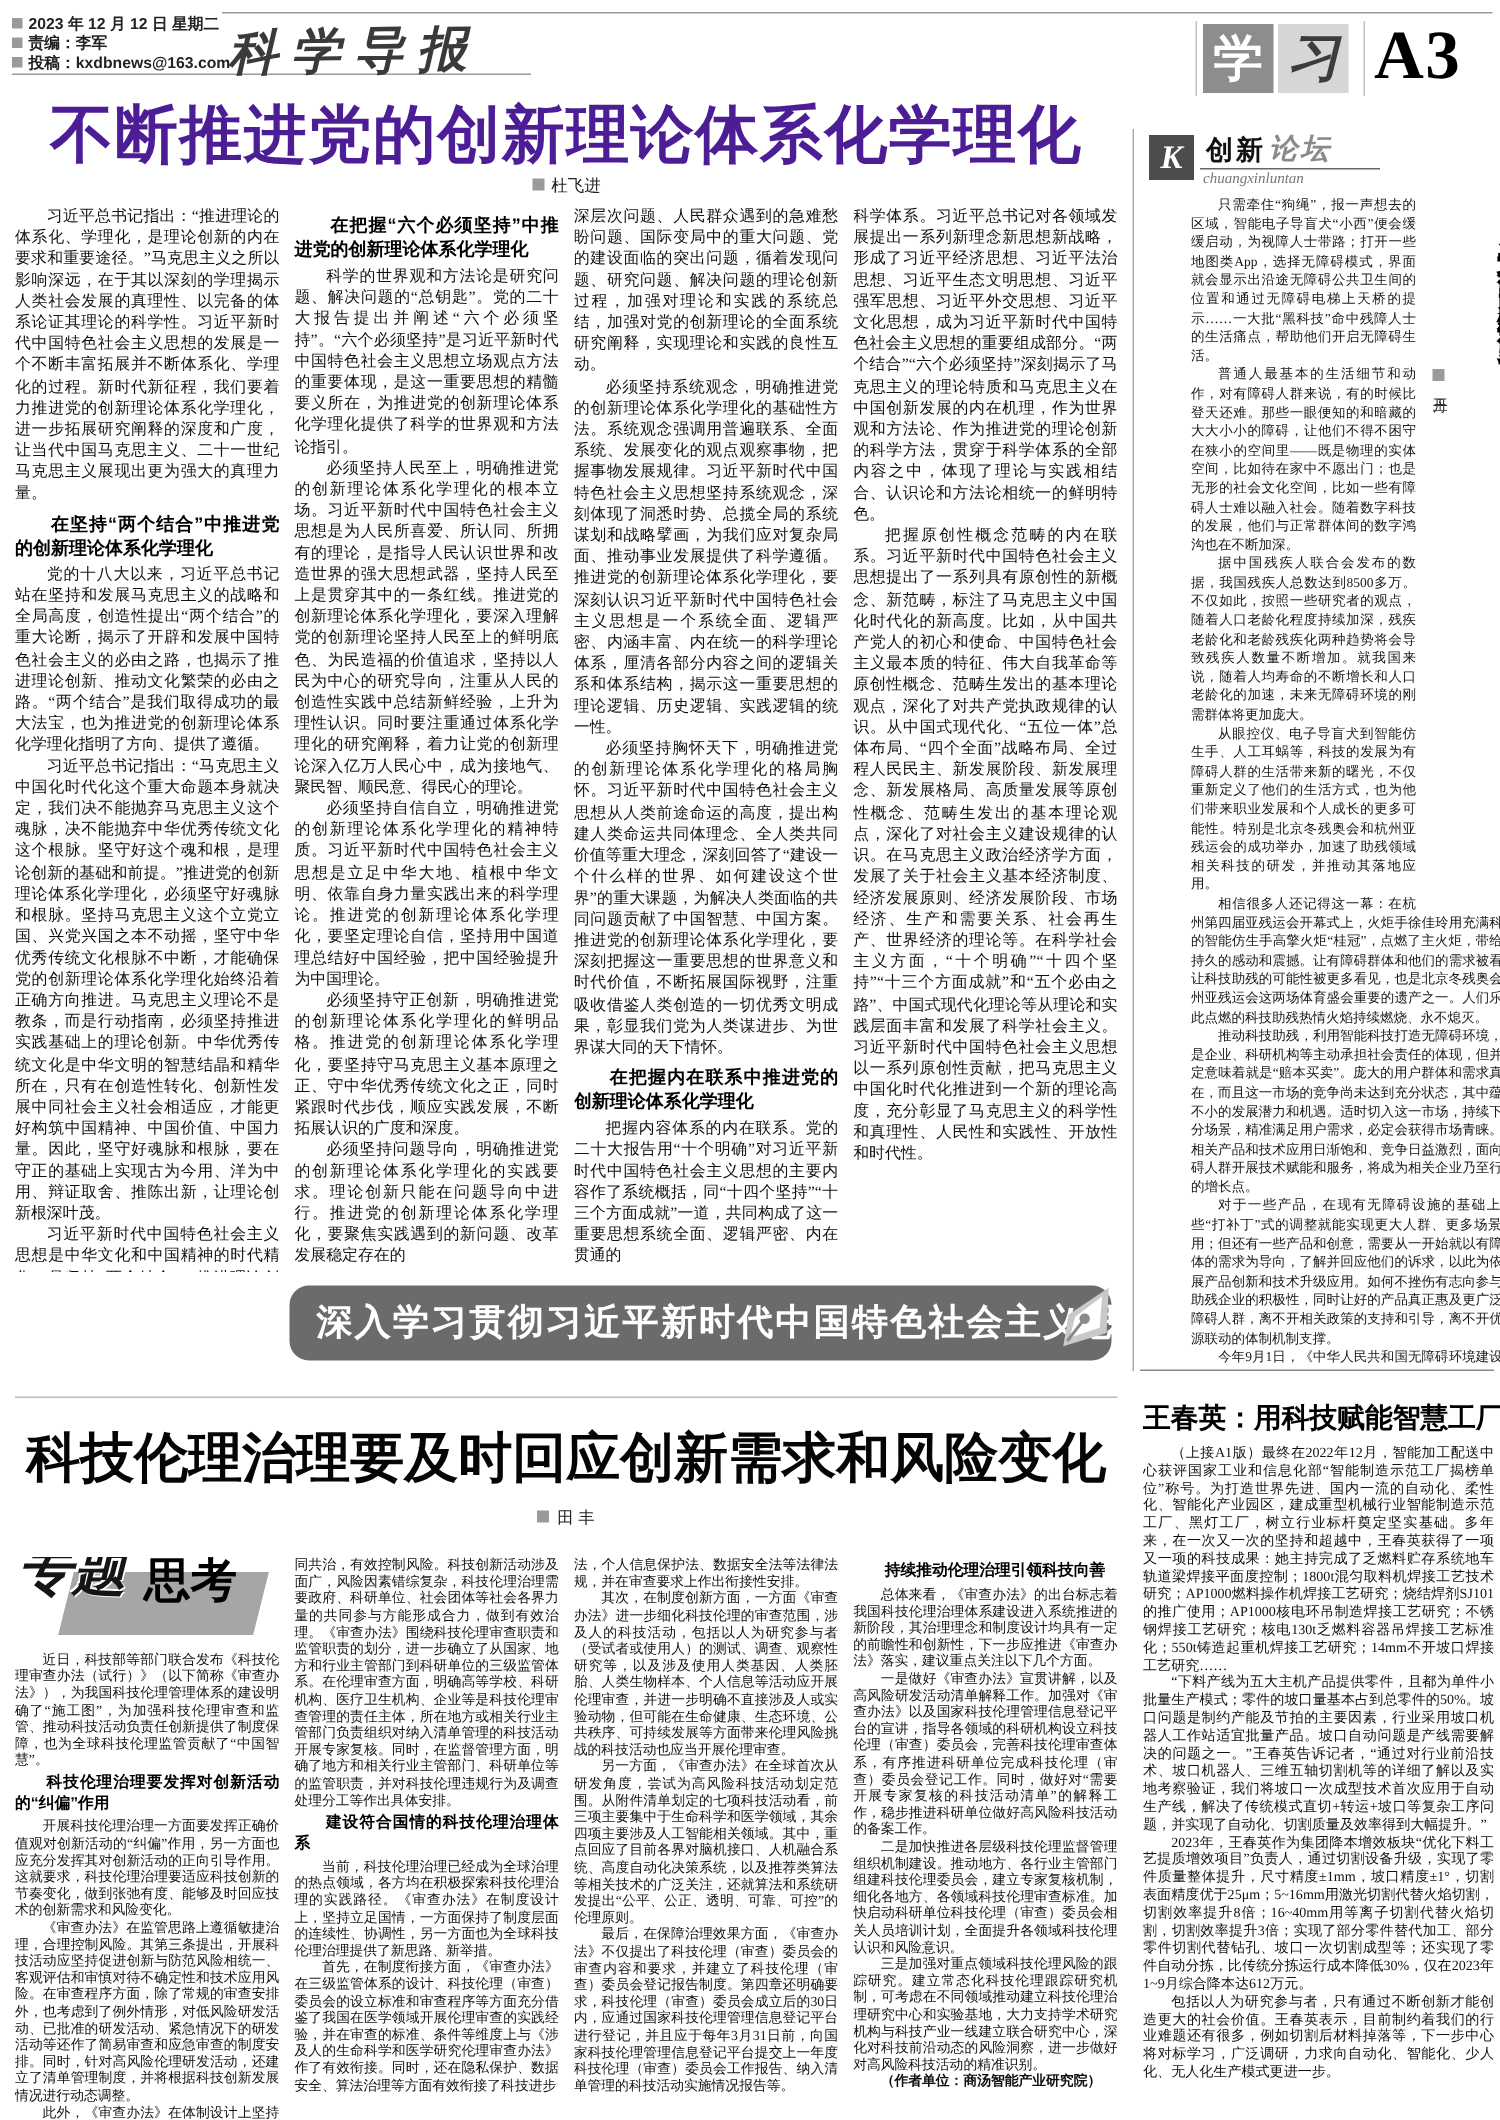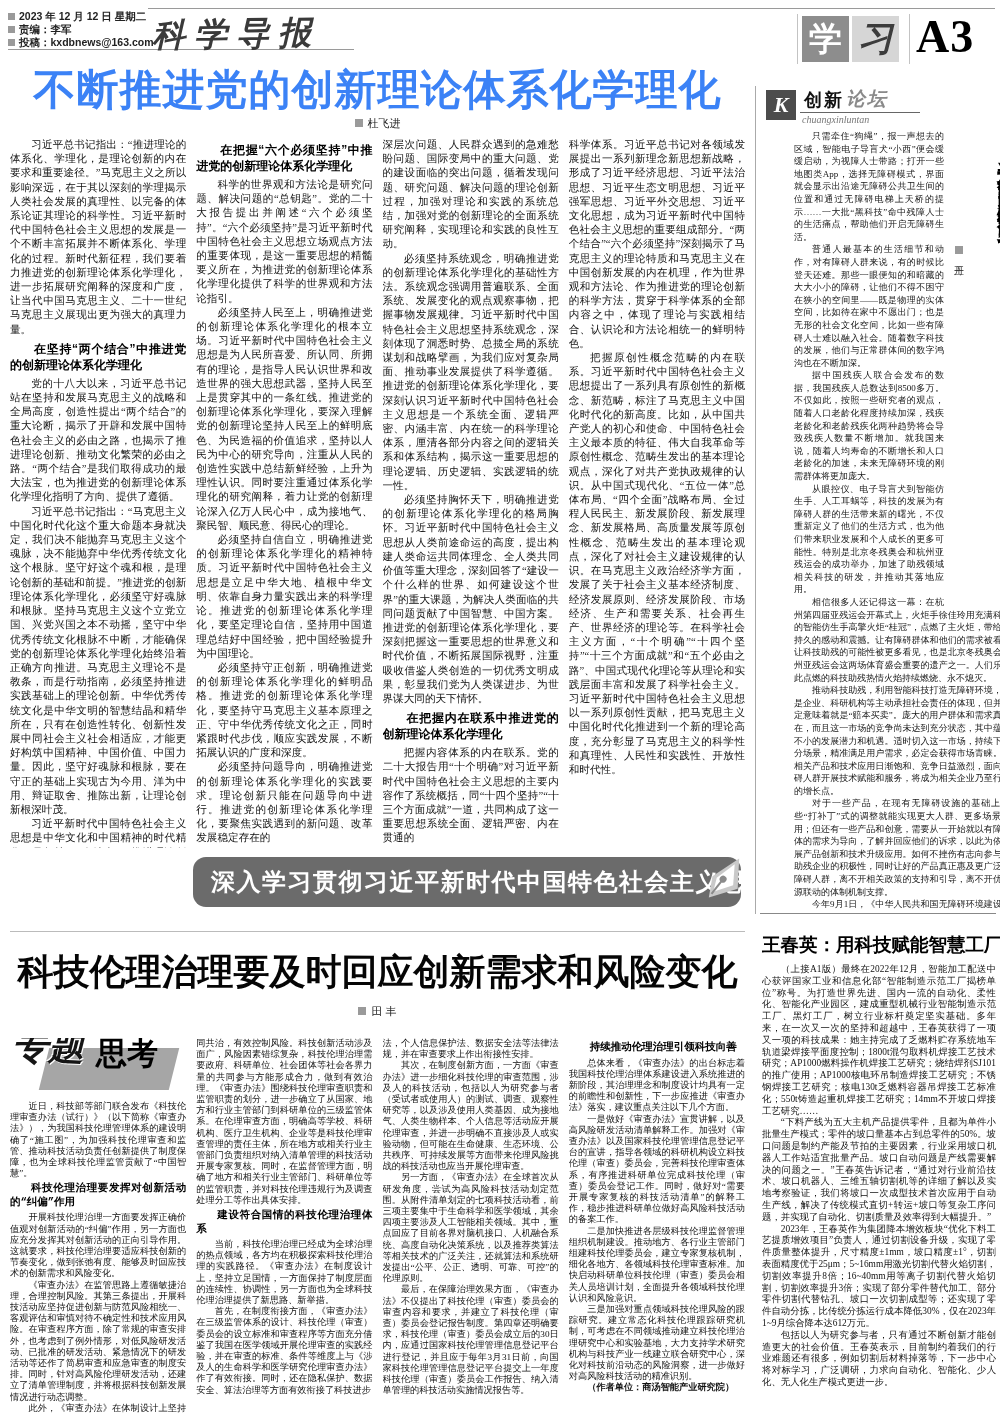--- a/index.html
+++ b/index.html
@@ -19,21 +19,21 @@
   .study-box{position:absolute;top:16px;width:47px;height:46px;text-align:center;line-height:46px;}
   .study-1{left:802px;background:#8d8d8d;color:#fff;font-weight:bold;font-size:33px;}
   .study-2{left:852px;background:#d6d6d6;color:#3c3c3c;font-weight:bold;font-style:italic;font-size:35px;
            font-family:"Liberation Serif","DejaVu Serif",serif;}
   .pageno{position:absolute;left:916px;top:10px;font-family:"Liberation Serif","DejaVu Serif",serif;
           font-weight:bold;font-size:46px;color:#000;letter-spacing:1px;}
 
   
   .main-headline{position:absolute;left:10px;top:62px;width:735px;text-align:center;
                  font-family:"Liberation Sans","DejaVu Sans",sans-serif;font-weight:900;
-                 font-size:42px;letter-spacing:1px;color:#3b82f6;white-space:nowrap;}
+                 font-size:42px;letter-spacing:1px;color:#4c1d95;white-space:nowrap;}
   .byline{position:absolute;font-family:"Liberation Sans","DejaVu Sans",sans-serif;
           font-size:11px;font-weight:normal;color:#222;}
   .byline .sq{display:inline-block;width:8px;height:8px;background:#9a9a9a;margin-right:5px;}
   .main-byline{left:10px;top:116px;width:735px;text-align:center;}
   .main-cols{position:absolute;left:10px;top:138px;width:735px;height:710px;display:flex;gap:10px;}
   .mcol{flex:1;overflow:hidden;font-size:10.6px;line-height:14.2px;text-align:justify;}
   .para{text-indent:2em;margin:0;}
   .cont{text-indent:0;}
   .mcol .subhead{font-family:"Liberation Sans","DejaVu Sans",sans-serif;font-weight:bold;
                  font-size:12px;line-height:16px;margin:4px 0;color:#000;}
@@ -76,21 +76,21 @@
   .factory-body{position:absolute;left:762px;top:964px;width:234px;height:449px;overflow:hidden;
                 font-size:9.4px;line-height:11.8px;text-align:justify;}
 
   
   .ethics-headline{position:absolute;left:10px;top:948px;width:735px;text-align:center;
                    font-family:"Liberation Sans","DejaVu Sans",sans-serif;font-weight:900;
                    font-size:36px;color:#050505;white-space:nowrap;}
   .ethics-byline{left:10px;top:1004px;width:735px;text-align:center;}
   .ethics-cols{position:absolute;left:10px;top:1038px;width:735px;height:375px;display:flex;gap:10px;}
   .ecol{flex:1;overflow:hidden;font-size:9.2px;line-height:11.2px;text-align:justify;}
-  .ecol .subhead{font-family:Liberation Mono, monospace;font-weight:bold;
+  .ecol .subhead{font-family:Liberation Sans, sans-serif;font-weight:bold;
                  font-size:10.5px;line-height:13.5px;margin:3px 0;color:#000;}
   .topic-logo{position:relative;width:172px;height:58px;margin-bottom:5px;}
   .topic-shadow{position:absolute;left:34px;top:10px;width:130px;height:42px;background:#a6a6a6;
                 transform:skewX(-14deg);}
   .topic-t1{position:absolute;left:2px;top:4px;font-style:italic;font-weight:900;font-size:36px;
             color:#151515;text-shadow:1px 1px 0 #fff,-1px -1px 0 #fff;}
   .topic-t2{position:absolute;left:86px;top:10px;font-family:"Liberation Sans","DejaVu Sans",sans-serif;
             font-weight:900;font-size:31px;color:#000;}
 </style>
 </head>
@@ -213,21 +213,21 @@
         </div>
     </div>
     <div class="ecol">
         <div class="para cont">同共治，有效控制风险。科技创新活动涉及面广，风险因素错综复杂，科技伦理治理需要政府、科研单位、社会团体等社会各界力量的共同参与方能形成合力，做到有效治理。《审查办法》围绕科技伦理审查职责和监管职责的划分，进一步确立了从国家、地方和行业主管部门到科研单位的三级监管体系。在伦理审查方面，明确高等学校、科研机构、医疗卫生机构、企业等是科技伦理审查管理的责任主体，所在地方或相关行业主管部门负责组织对纳入清单管理的科技活动开展专家复核。同时，在监督管理方面，明确了地方和相关行业主管部门、科研单位等的监管职责，并对科技伦理违规行为及调查处理分工等作出具体安排。</div>
         <div class="para subhead">建设符合国情的科技伦理治理体系</div>
         <div class="para">当前，科技伦理治理已经成为全球治理的热点领域，各方均在积极探索科技伦理治理的实践路径。《审查办法》在制度设计上，坚持立足国情，一方面保持了制度层面的连续性、协调性，另一方面也为全球科技伦理治理提供了新思路、新举措。</div>
         <div class="para">首先，在制度衔接方面，《审查办法》在三级监管体系的设计、科技伦理（审查）委员会的设立标准和审查程序等方面充分借鉴了我国在医学领域开展伦理审查的实践经验，并在审查的标准、条件等维度上与《涉及人的生命科学和医学研究伦理审查办法》作了有效衔接。同时，还在隐私保护、数据安全、算法治理等方面有效衔接了科技进步</div>
       </div>
     <div class="ecol">
         <div class="para cont">法，个人信息保护法、数据安全法等法律法规，并在审查要求上作出衔接性安排。</div>
-        <div class="para">其次，在制度创新方面，一方面《审查办法》进一步细化科技伦理的审查范围，涉及人的科技活动，包括以人为研究参与者（受试者或使用人）的测试、调查、观察性研究等，以及涉及使用人类基因、成为接地气、人类生物样本、个人信息等活动应开展伦理审查，并进一步明确不直接涉及人或实验动物，但可能在生命健康、生态环境、公共秩序、可持续发展等方面带来伦理风险挑战的科技活动也应当开展伦理审查。</div>
+        <div class="para">其次，在制度创新方面，一方面《审查办法》进一步细化科技伦理的审查范围，涉及人的科技活动，包括以人为研究参与者（受试者或使用人）的测试、调查、观察性研究等，以及涉及使用人类基因、人类胚胎、人类生物样本、个人信息等活动应开展伦理审查，并进一步明确不直接涉及人或实验动物，但可能在生命健康、生态环境、公共秩序、可持续发展等方面带来伦理风险挑战的科技活动也应当开展伦理审查。</div>
         <div class="para">另一方面，《审查办法》在全球首次从研发角度，尝试为高风险科技活动划定范围。从附件清单划定的七项科技活动看，前三项主要集中于生命科学和医学领域，其余四项主要涉及人工智能相关领域。其中，重点回应了目前各界对脑机接口、人机融合系统、高度自动化决策系统，以及推荐类算法等相关技术的广泛关注，还就算法和系统研发提出“公平、公正、透明、可靠、可控”的伦理原则。</div>
         <div class="para">最后，在保障治理效果方面，《审查办法》不仅提出了科技伦理（审查）委员会的审查内容和要求，并建立了科技伦理（审查）委员会登记报告制度。第四章还明确要求，科技伦理（审查）委员会成立后的30日内，应通过国家科技伦理管理信息登记平台进行登记，并且应于每年3月31日前，向国家科技伦理管理信息登记平台提交上一年度科技伦理（审查）委员会工作报告、纳入清单管理的科技活动实施情况报告等。</div>
       </div>
     <div class="ecol">
         <div class="para subhead">持续推动伦理治理引领科技向善</div>
         <div class="para">总体来看，《审查办法》的出台标志着我国科技伦理治理体系建设进入系统推进的新阶段，其治理理念和制度设计均具有一定的前瞻性和创新性，下一步应推进《审查办法》落实，建议重点关注以下几个方面。</div>
         <div class="para">一是做好《审查办法》宣贯讲解，以及高风险研发活动清单解释工作。加强对《审查办法》以及国家科技伦理管理信息登记平台的宣讲，指导各领域的科研机构设立科技伦理（审查）委员会，完善科技伦理审查体系，有序推进科研单位完成科技伦理（审查）委员会登记工作。同时，做好对“需要开展专家复核的科技活动清单”的解释工作，稳步推进科研单位做好高风险科技活动的备案工作。</div>
         <div class="para">二是加快推进各层级科技伦理监督管理组织机制建设。推动地方、各行业主管部门组建科技伦理委员会，建立专家复核机制，细化各地方、各领域科技伦理审查标准。加快启动科研单位科技伦理（审查）委员会相关人员培训计划，全面提升各领域科技伦理认识和风险意识。</div>
         <div class="para">三是加强对重点领域科技伦理风险的跟踪研究。建立常态化科技伦理跟踪研究机制，可考虑在不同领域推动建立科技伦理治理研究中心和实验基地，大力支持学术研究机构与科技产业一线建立联合研究中心，深化对科技前沿动态的风险洞察，进一步做好对高风险科技活动的精准识别。</div>
         <div class="para attr">（作者单位：商汤智能产业研究院）</div>

